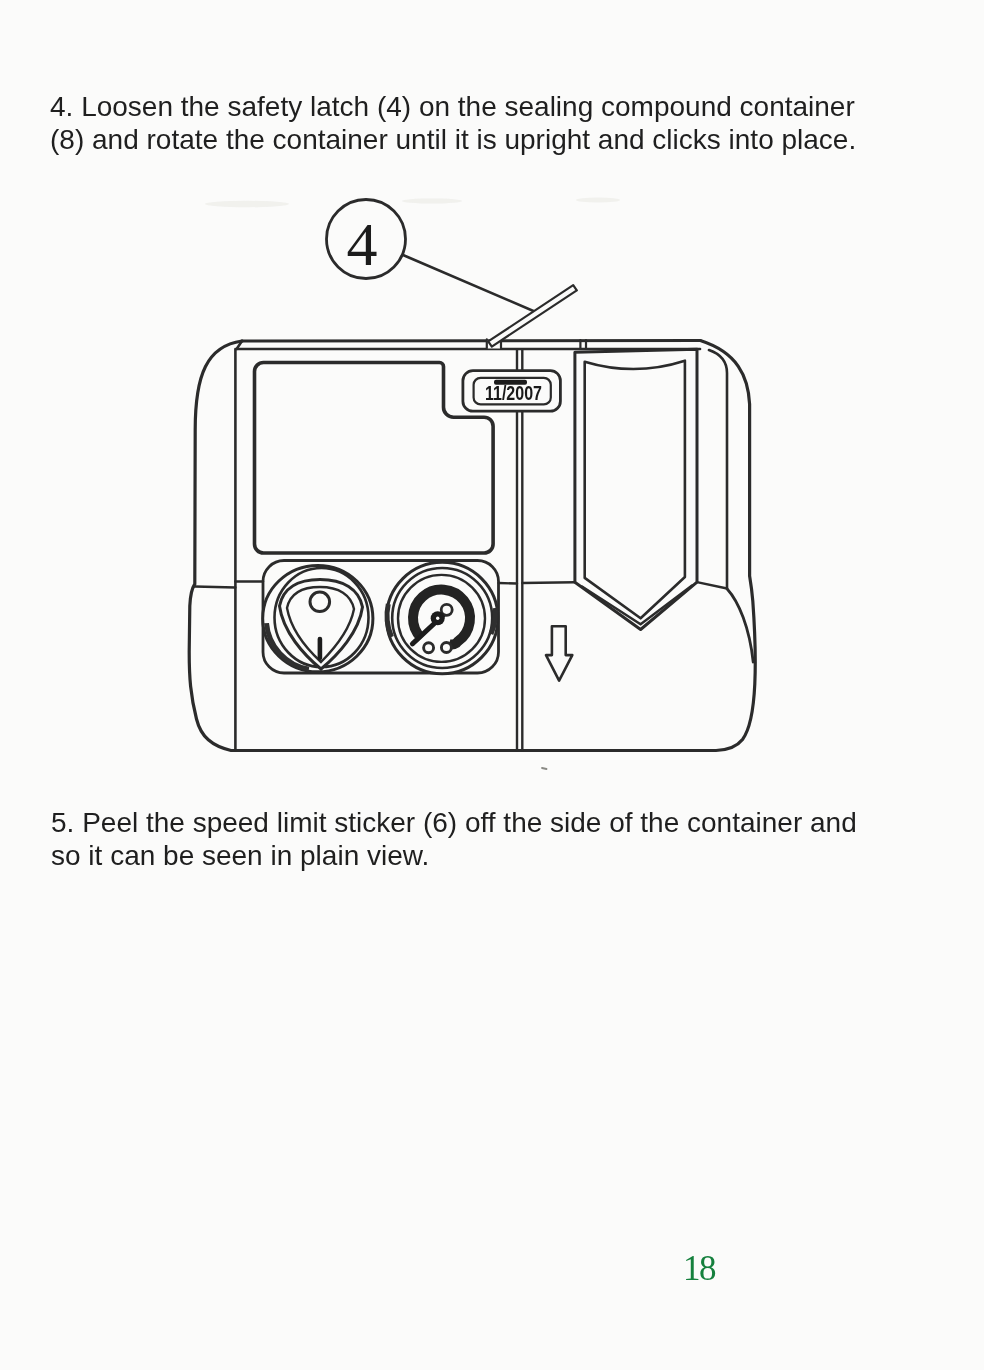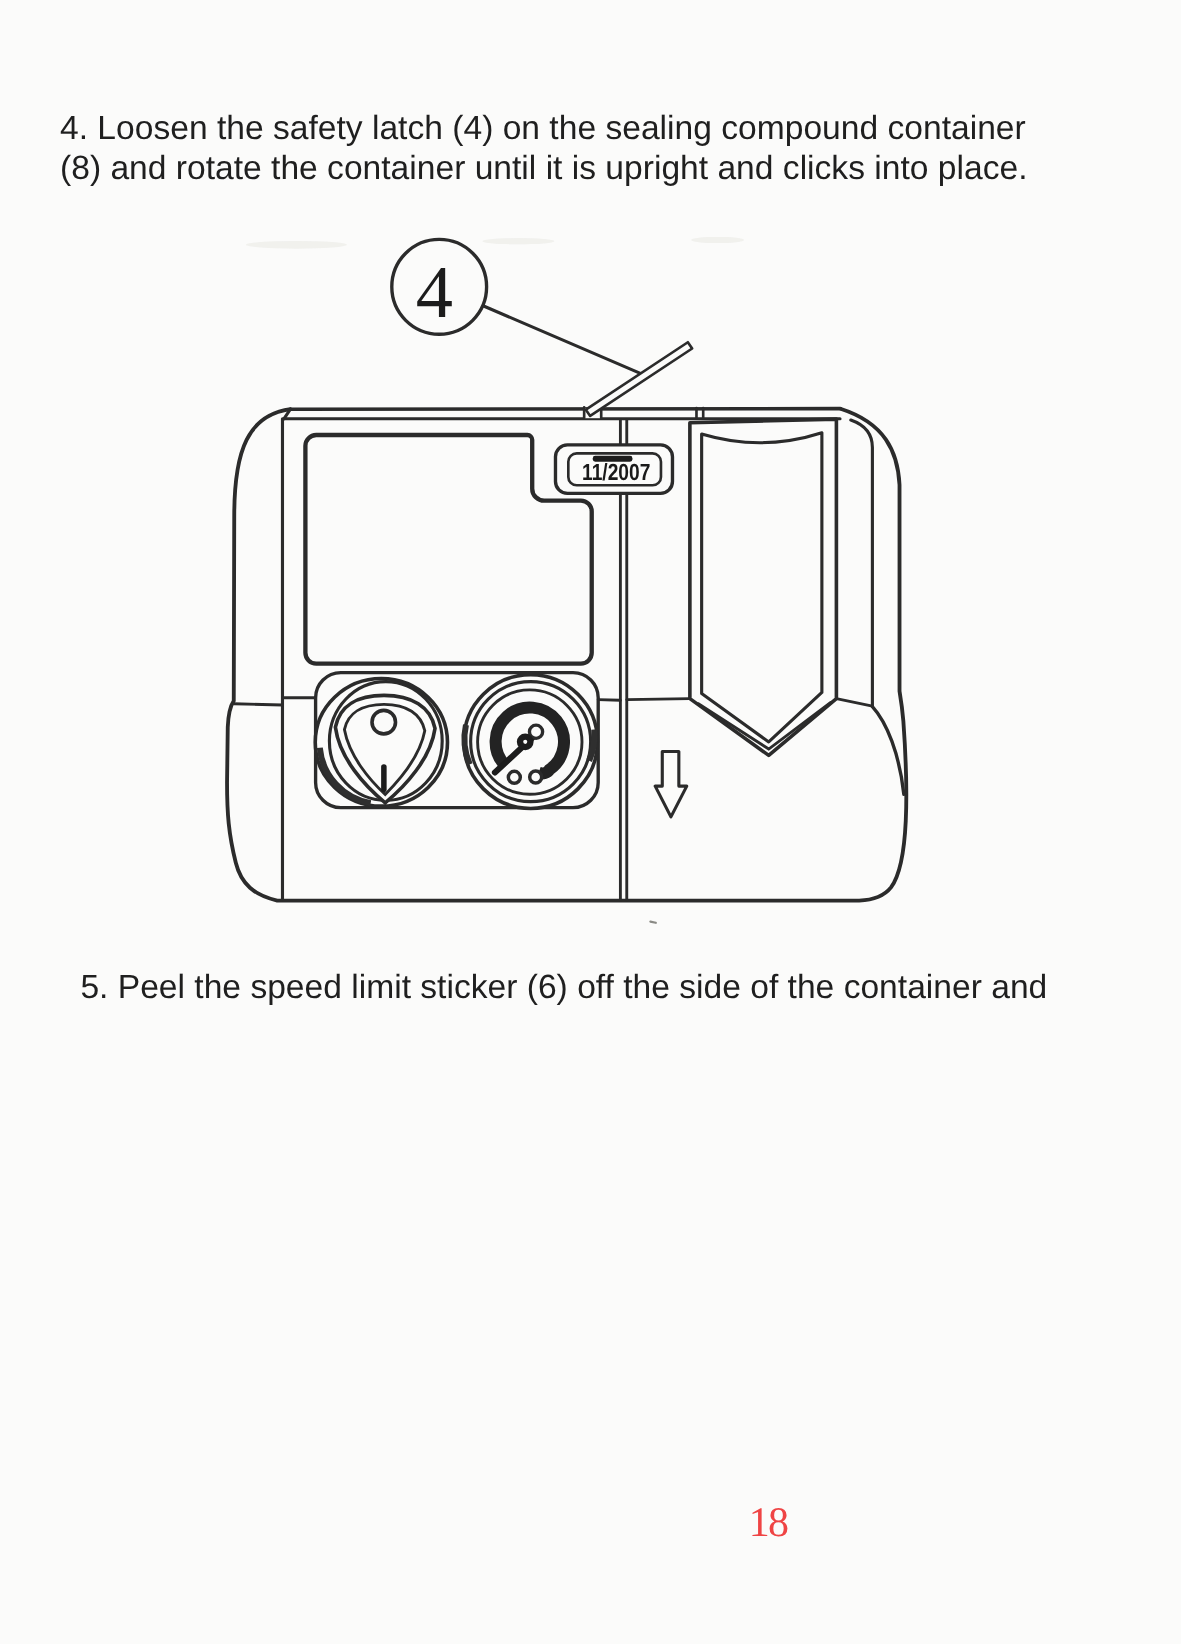--- a/index.html
+++ b/index.html
@@ -3,22 +3,22 @@
 <meta charset="utf-8">
 <style>
   html,body{margin:0;padding:0;}
   body{width:984px;height:1370px;background:#fbfbfa;overflow:hidden;
        font-family:"Liberation Sans",sans-serif;}
   .page{position:absolute;left:0;top:0;width:984px;height:1370px;background:#fbfbfa;}
   .para{position:absolute;color:#1f1f1f;font-size:28px;line-height:33px;
         letter-spacing:0px;white-space:nowrap;}
   .para div{white-space:nowrap;}
   #step4{left:50px;top:90px;}
-  #step5{left:51px;top:806px;margin-left:16px;}
-  #pageno{position:absolute;left:624px;top:1251px;letter-spacing:-1.5px;color:#ef4444;
+  #step5{left:51px;top:806px;}
+  #pageno{position:absolute;left:683px;top:1251px;letter-spacing:-1.5px;color:#15803d;
           font-family:"Liberation Serif",serif;font-size:35px;line-height:35px;}
   svg{position:absolute;left:170px;top:185px;filter:blur(0.3px);}
   svg text{font-family:"Liberation Sans",sans-serif;}
   .serif-digit{font-family:"Liberation Serif",serif;}
 </style>
 </head>
 <body>
 
 <div class="page">
 
@@ -129,17 +129,18 @@
       <path stroke-width="2.6" stroke-linejoin="round" d="M 584.7,361.7 Q 635,376.8 684.9,360.7 L 684.9,577 L 640.6,618.3 L 584.7,577.9 Z"></path>
 
       <path fill="#fbfbfa" stroke-width="2.6" stroke-linejoin="round" d="M 551.9,626.2 L 565.7,626.2 L 565.7,655.1 L 572.3,655.1 L 559.1,680.7 L 546,655.1 L 551.9,655.1 Z"></path>
 
       <path d="M 542,768 L 546.5,769" stroke-width="1.8" stroke="#8a8a85"></path>
     </g>
   </svg>
 
   <div class="para" id="step5">
     <div>5. Peel the speed limit sticker (6) off the side of the container and</div>
+    <div>so it can be seen in plain view.</div>
   </div>
 
   <div id="pageno">18</div>
 
 </div>
 
 </body></html>

